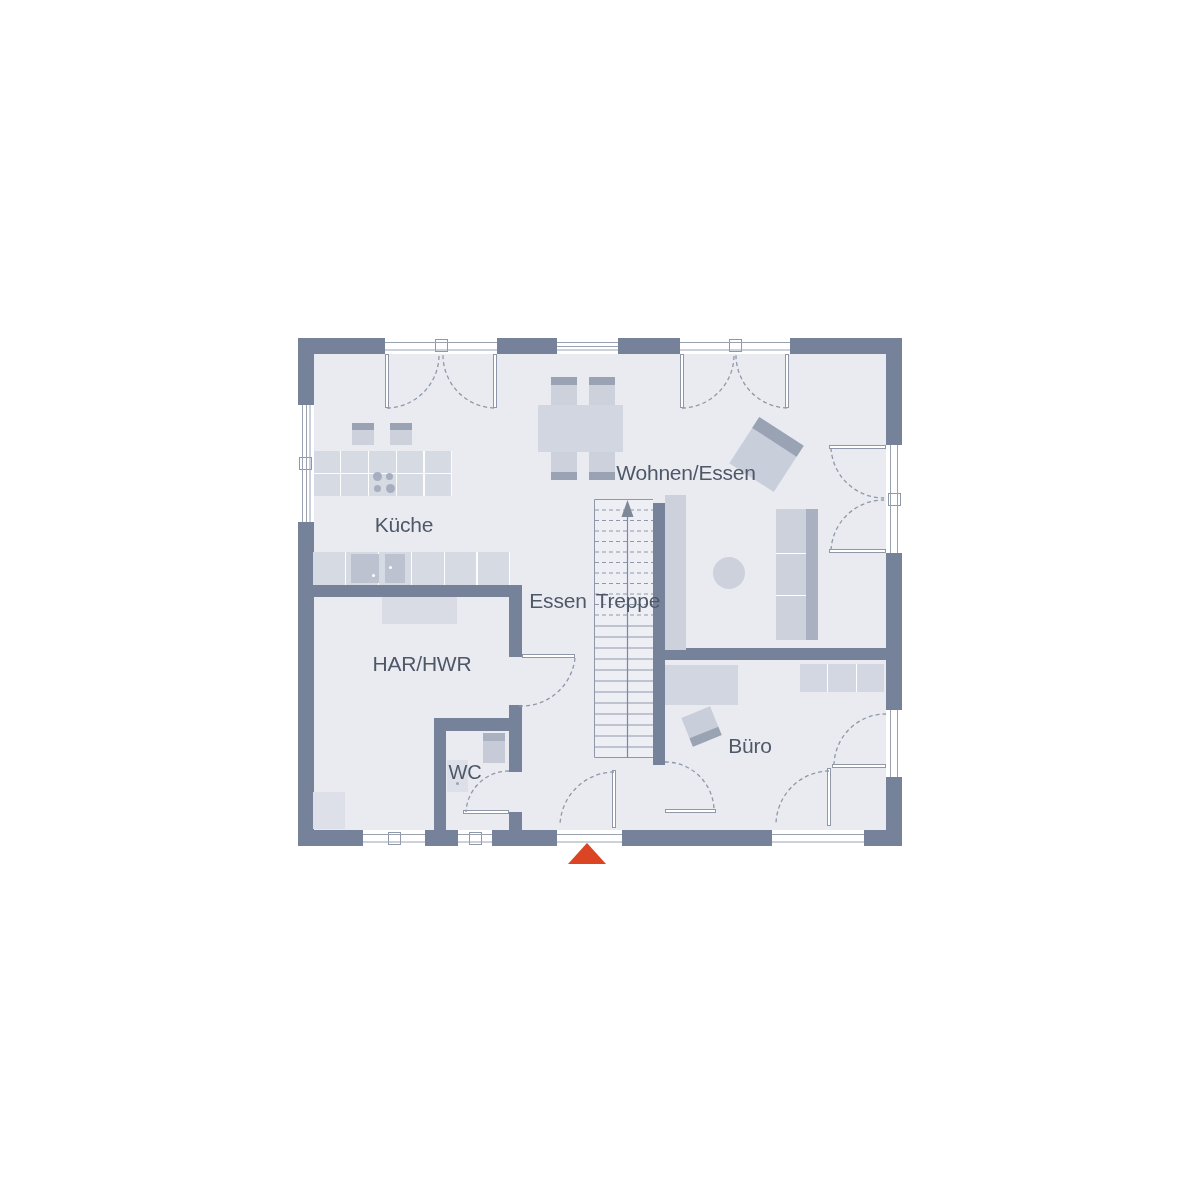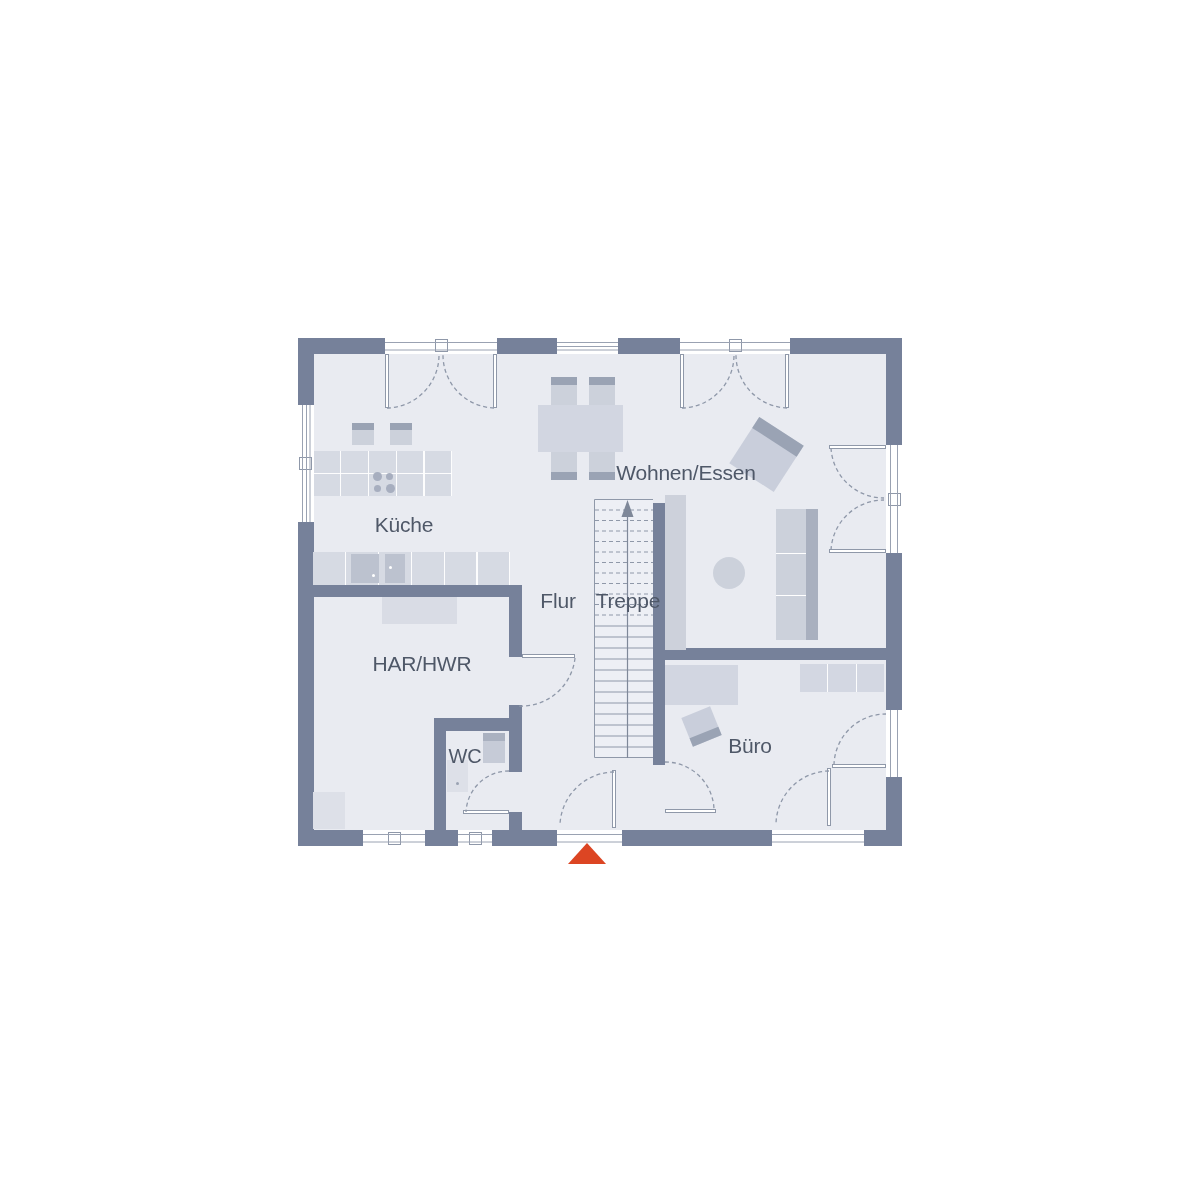--- a/index.html
+++ b/index.html
@@ -181,22 +181,22 @@
         <path d="M316 434 A55 55 0 0 0 262 486"></path>
         <path d="M531 433 A54 54 0 0 0 478 486"></path>
         <path d="M277 320 A54 54 0 0 1 220 368"></path>
         <path d="M211 433 A43 43 0 0 0 168 474"></path>
         <path d="M367 424 A49 49 0 0 1 416 471"></path>
       </g>
     </svg>
 
     <div class="room-label" style="left:106px;top:187px;">Küche</div>
     <div class="room-label" style="left:388px;top:135px;">Wohnen/Essen</div>
-    <div class="room-label" style="left:260px;top:263px;">Flur</div>
+    <div class="room-label" style="left:260px;top:263px;">Essen</div>
     <div class="room-label" style="left:330px;top:263px;">Treppe</div>
     <div class="room-label" style="left:124px;top:326px;">HAR/HWR</div>
-    <div class="room-label small-label" style="left:167px;top:418px;">WC</div>
+    <div class="room-label small-label" style="left:167px;top:434px;">WC</div>
     <div class="room-label" style="left:452px;top:408px;">Büro</div>
   </div>
 
   <div id="entrance-triangle"></div>
 
 </div>
 
 </body></html>

